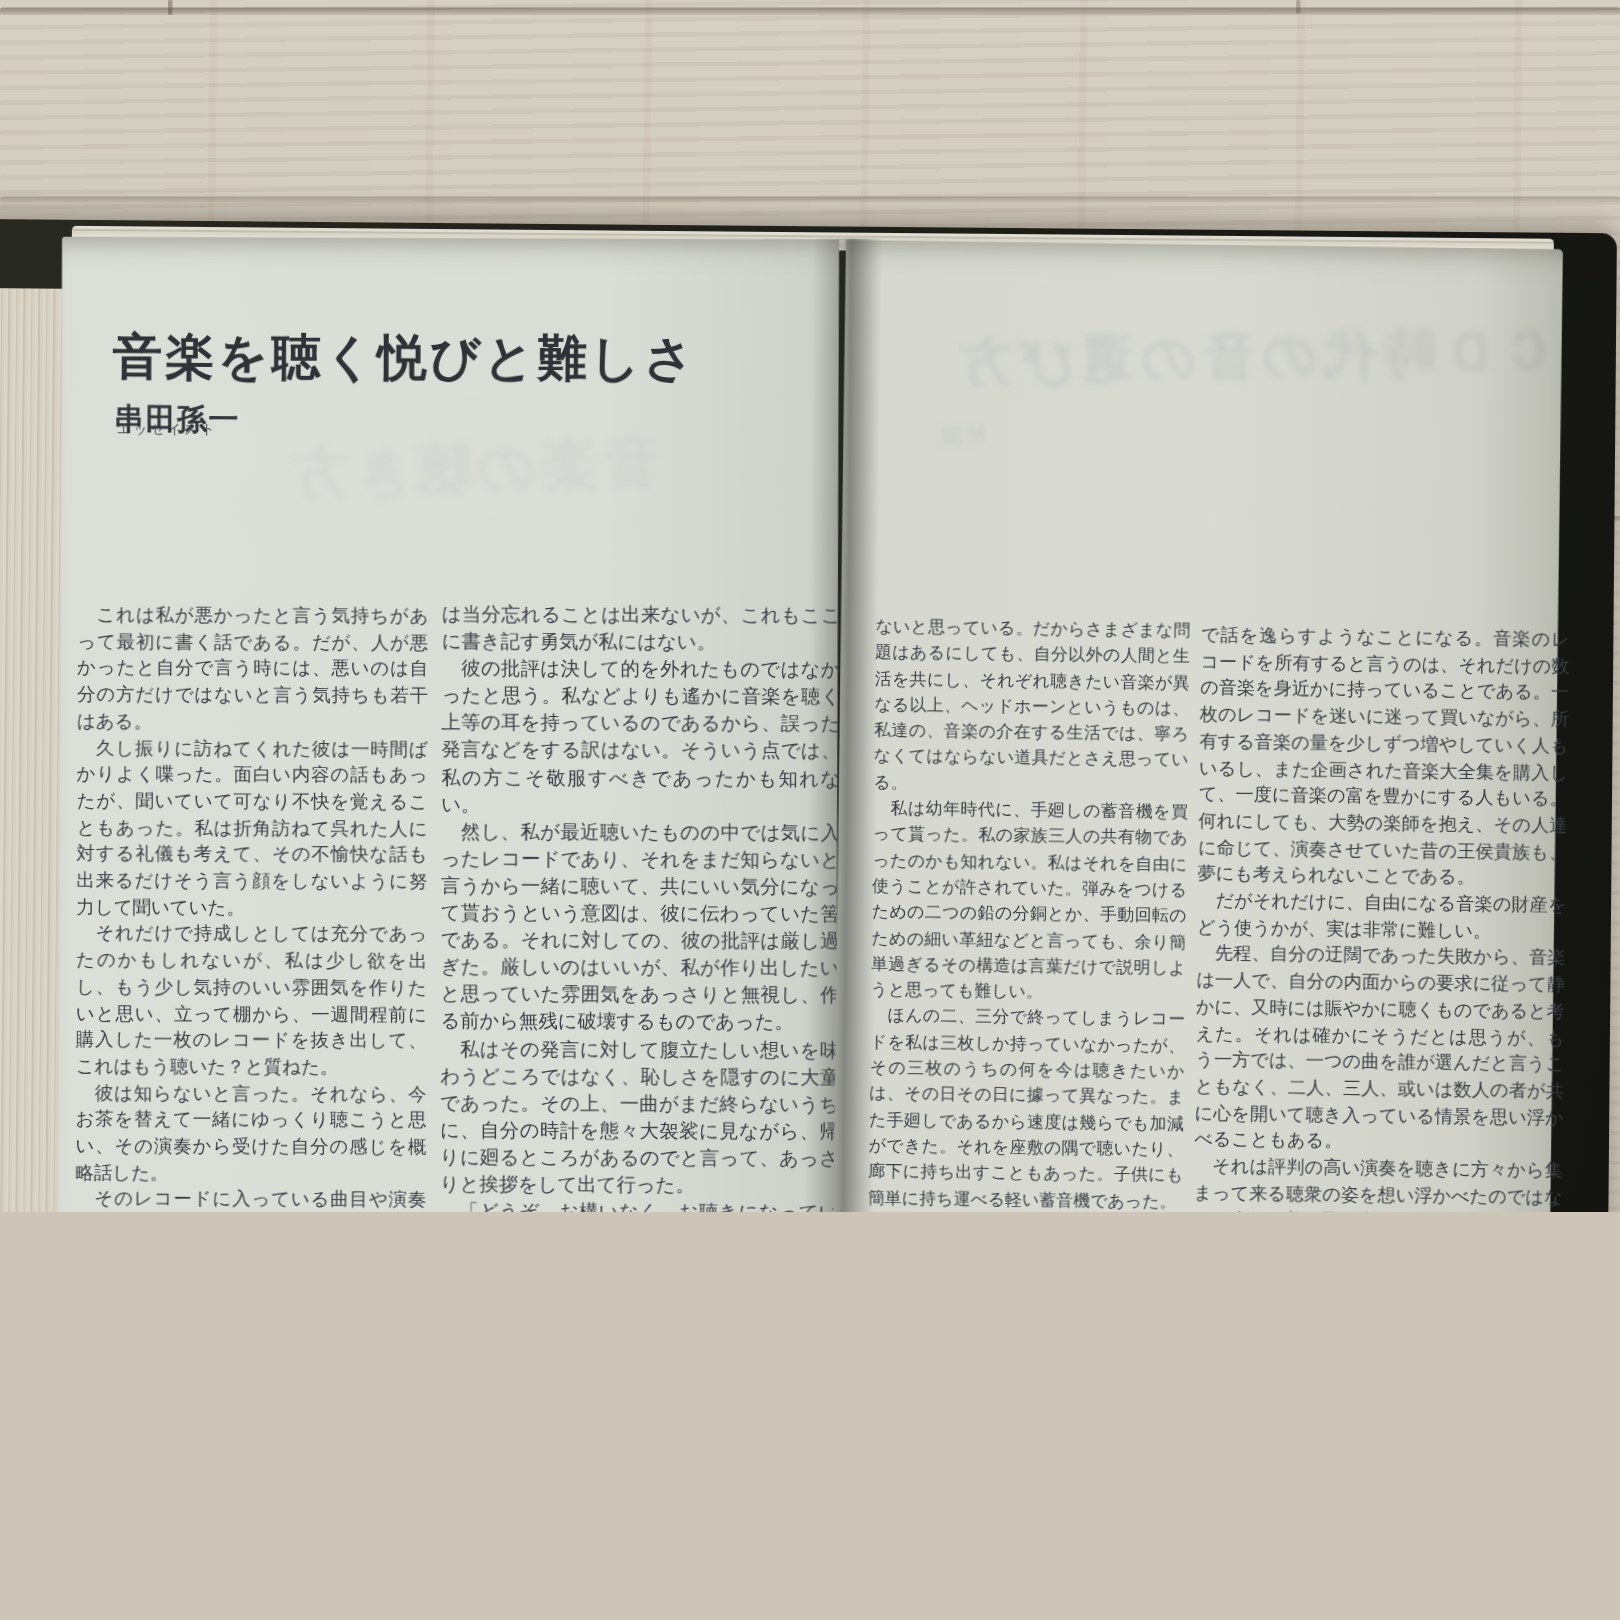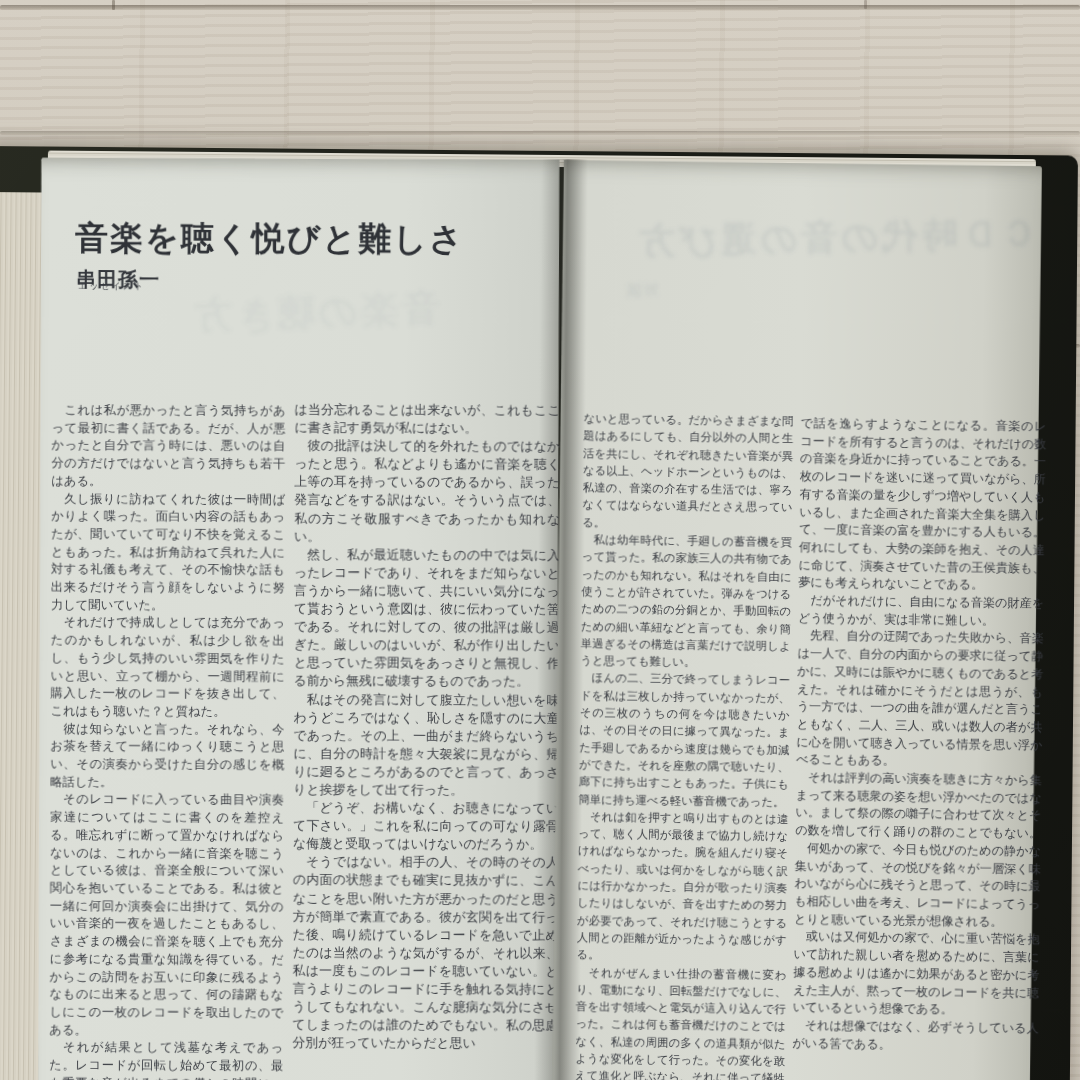--- a/index.html
+++ b/index.html
@@ -1,18 +1,18 @@
 <!DOCTYPE html>
 <html><head>
 <meta charset="utf-8">
 <style>
   html,body{margin:0;padding:0;}
   body{width:1080px;height:1080px;overflow:hidden;background:#ccc5b8;}
 
-  .scene{position:relative;width:1080px;height:1080px;overflow:hidden;}
+  .scene{position:relative;width:1080px;height:808px;overflow:hidden;}
 
   
   .floor{position:absolute;inset:0;
     background:
       repeating-linear-gradient(179.3deg, rgba(255,255,255,0.05) 0 7px, rgba(120,105,88,0.06) 7px 10px),
       repeating-linear-gradient(90.6deg, rgba(0,0,0,0) 0 140px, rgba(150,133,112,0.08) 140px 145px),
       linear-gradient(180deg,#d4cdc1 0%,#cec7ba 35%,#c7c0b3 100%);
   }
   .groove{position:absolute;background:linear-gradient(180deg,rgba(80,70,58,0.5),rgba(160,150,132,0.28));border-radius:2px;}
   .groove.g1{left:0;top:5px;width:1080px;height:5px;}

